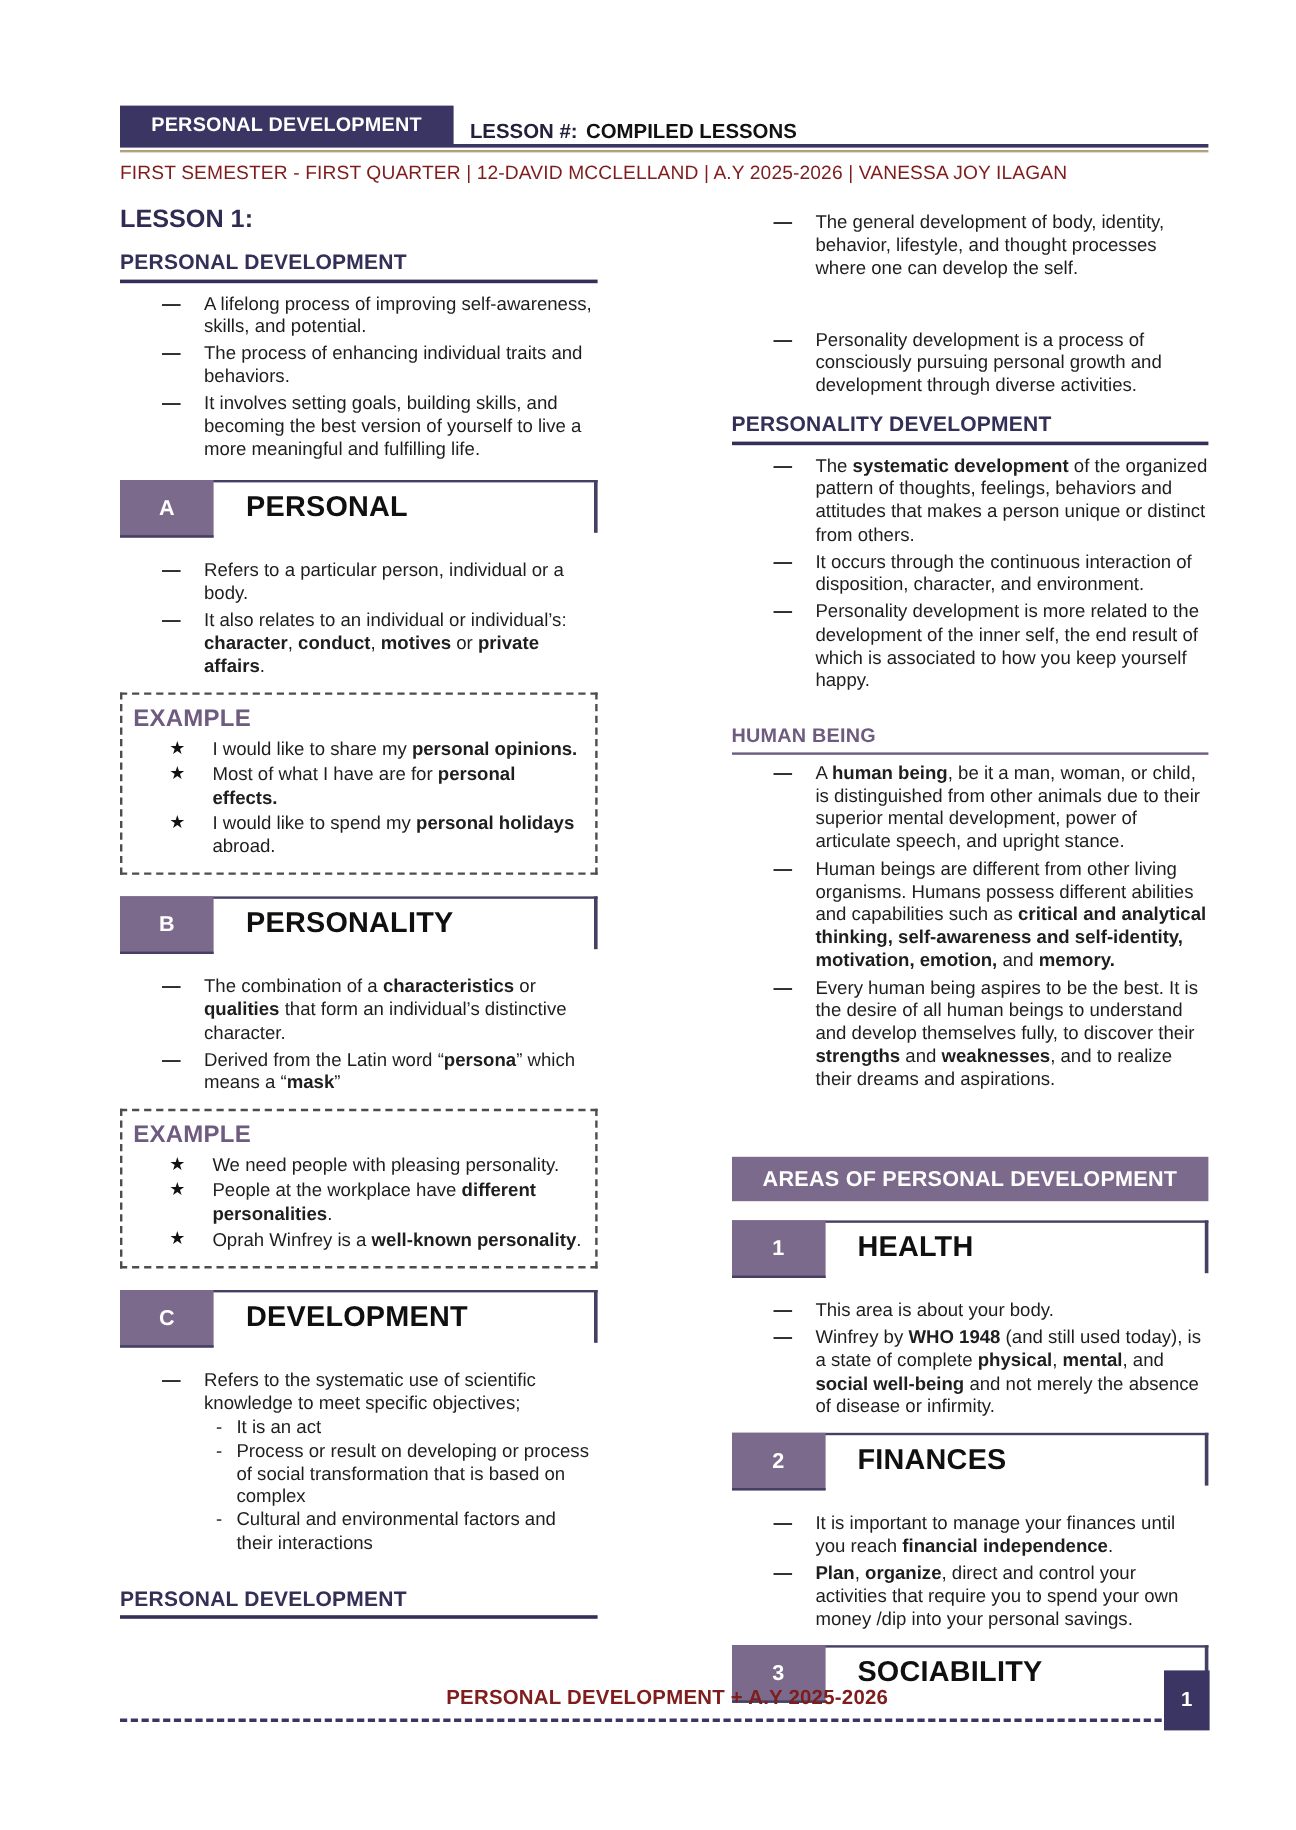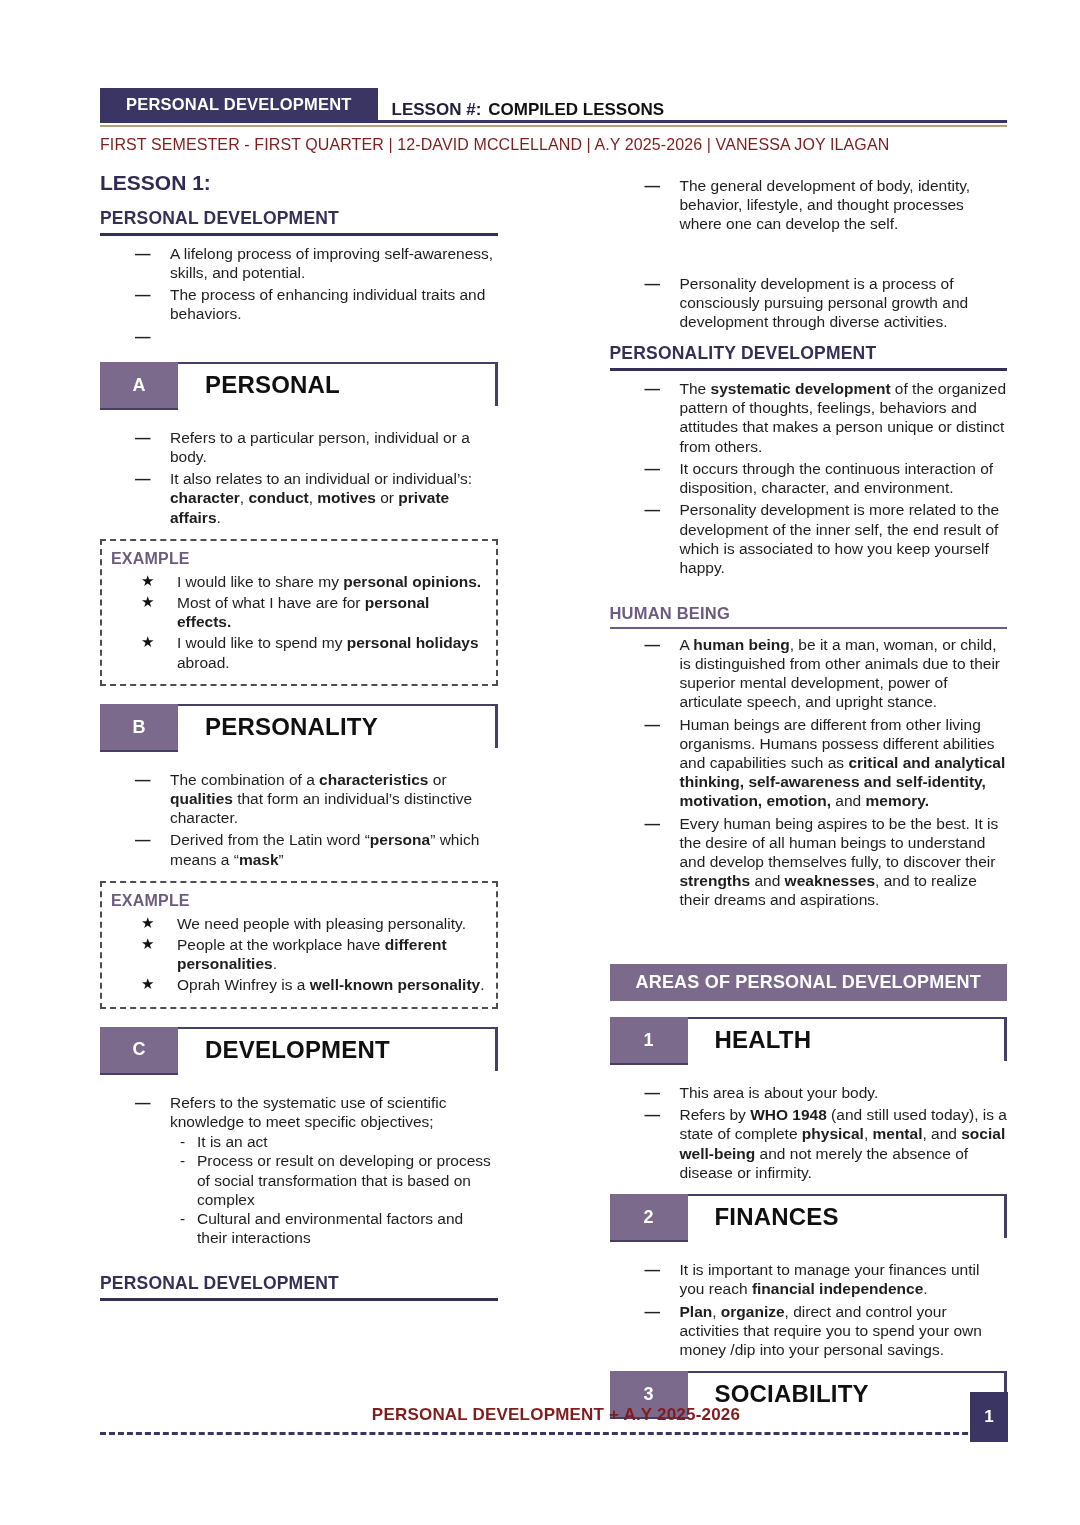--- a/index.html
+++ b/index.html
@@ -36,21 +36,21 @@
   
   .letter-header { position:relative; height:44px; border-top:2px solid #443f63;
                    border-right:3px solid #443f63; display:flex; align-items:center;
                    margin:16px 0 22px; }
   .letter-badge { width:78px; height:48px; margin-top:2px; background:#7c6a8d; color:#fff;
                   font-weight:bold; font-size:18px; display:flex; align-items:center;
                   justify-content:center; border-bottom:2.5px solid #443f63; }
   .letter-title { font-size:24px; font-weight:bold; color:#101010; margin-left:27px; letter-spacing:.2px; }
   
   .example-box { border:2px dashed #4d4d4d; padding:8px 10px 10px 9px; margin:6px 0 18px; }
-  .example-label { color:#6e5b80; font-weight:bold; font-size:16px; margin-bottom:3px; letter-spacing:.2px; }
+  .example-label { color:#6e5b80; font-weight:bold; font-size:20px; margin-bottom:3px; letter-spacing:.2px; }
   ul.star-list { list-style:none; }
   ul.star-list > li { display:grid; grid-template-columns:36px 1fr; padding-left:30px; margin-bottom:2px; }
   .star { font-size:15px; color:#111; }
   
   .banner { background:#7c6a8d; color:#fff; font-weight:bold; font-size:18px; text-align:center;
             padding:7px 4px 8px; margin:24px 0 16px; letter-spacing:.2px; }
   
   .footer { position:absolute; left:100px; width:912px; top:1392px; height:50px; }
   .footer-text { text-align:center; color:#7f1d1d; font-weight:bold; font-size:17px; padding-top:13px;
                  letter-spacing:.2px; }
@@ -83,20 +83,21 @@
             <li>
               <span class="marker">—</span>
               <div class="btext"><span>A lifelong process of improving self-awareness, skills, and potential.</span></div>
             </li>
             <li>
               <span class="marker">—</span>
               <div class="btext"><span>The process of enhancing individual traits and behaviors.</span></div>
             </li>
             <li>
               <span class="marker">—</span>
+              <div class="btext"><span>It involves setting goals, building skills, and becoming the best version of yourself to live a more meaningful and fulfilling life.</span></div>
             </li>
           </ul>
           <div class="letter-header">
             <div class="letter-badge">A</div>
             <div class="letter-title">PERSONAL</div>
           </div>
           <ul class="dash-list">
             <li>
               <span class="marker">—</span>
               <div class="btext"><span>Refers to a particular person, individual or a body.</span></div>
@@ -232,21 +233,21 @@
             <div class="letter-badge">1</div>
             <div class="letter-title">HEALTH</div>
           </div>
           <ul class="dash-list">
             <li>
               <span class="marker">—</span>
               <div class="btext"><span>This area is about your body.</span></div>
             </li>
             <li>
               <span class="marker">—</span>
-              <div class="btext"><span>Refers by </span><span class="b">WHO 1948</span><span> (and still used today), is a state of complete </span><span class="b">physical</span><span>, </span><span class="b">mental</span><span>, and </span><span class="b">social well-being</span><span> and not merely the absence of disease or infirmity.</span></div>
+              <div class="btext"><span>Winfrey by </span><span class="b">WHO 1948</span><span> (and still used today), is a state of complete </span><span class="b">physical</span><span>, </span><span class="b">mental</span><span>, and </span><span class="b">social well-being</span><span> and not merely the absence of disease or infirmity.</span></div>
             </li>
           </ul>
           <div class="letter-header" style="margin-top: 10px;">
             <div class="letter-badge">2</div>
             <div class="letter-title">FINANCES</div>
           </div>
           <ul class="dash-list">
             <li>
               <span class="marker">—</span>
               <div class="btext"><span>It is important to manage your finances until you reach </span><span class="b">financial independence</span><span>.</span></div>

